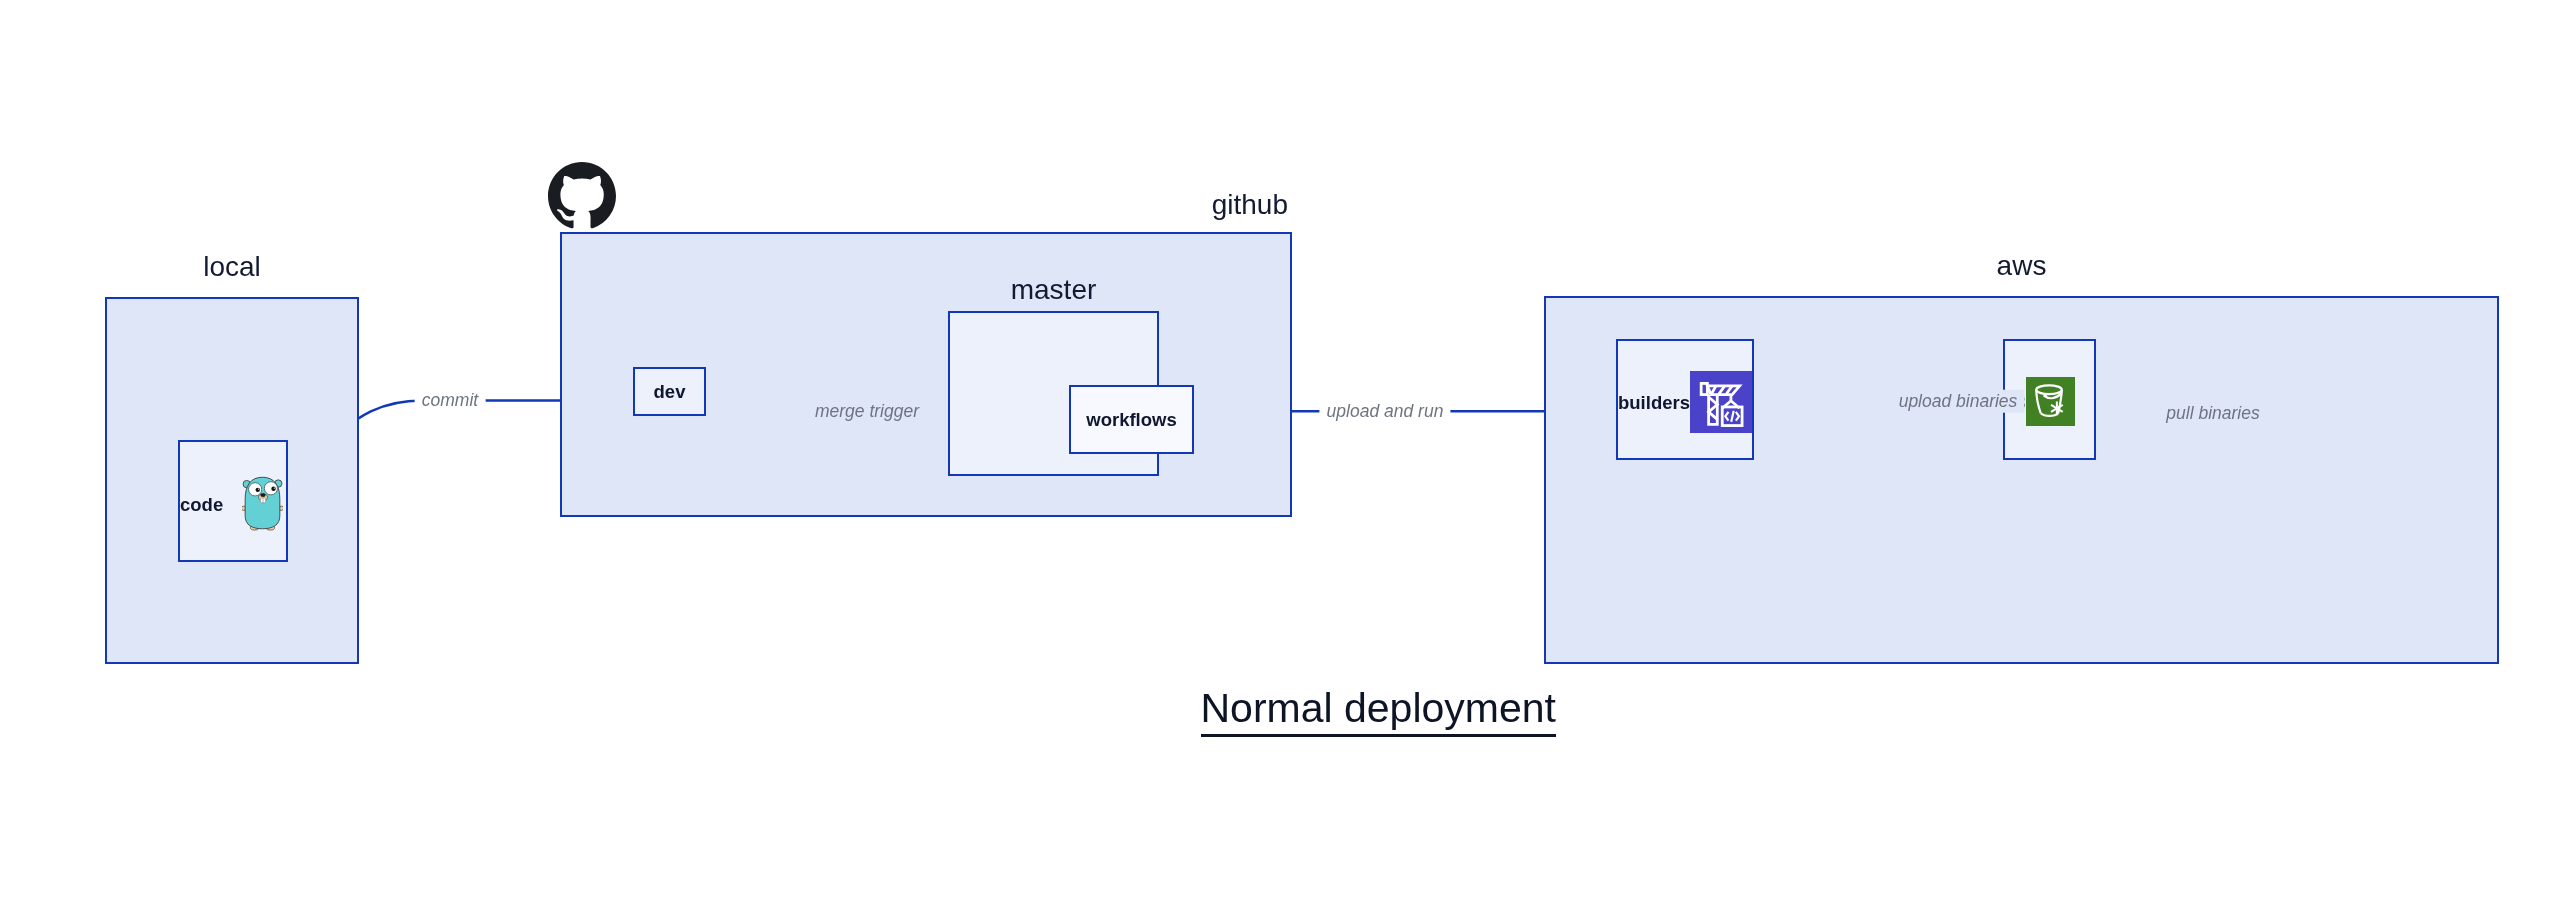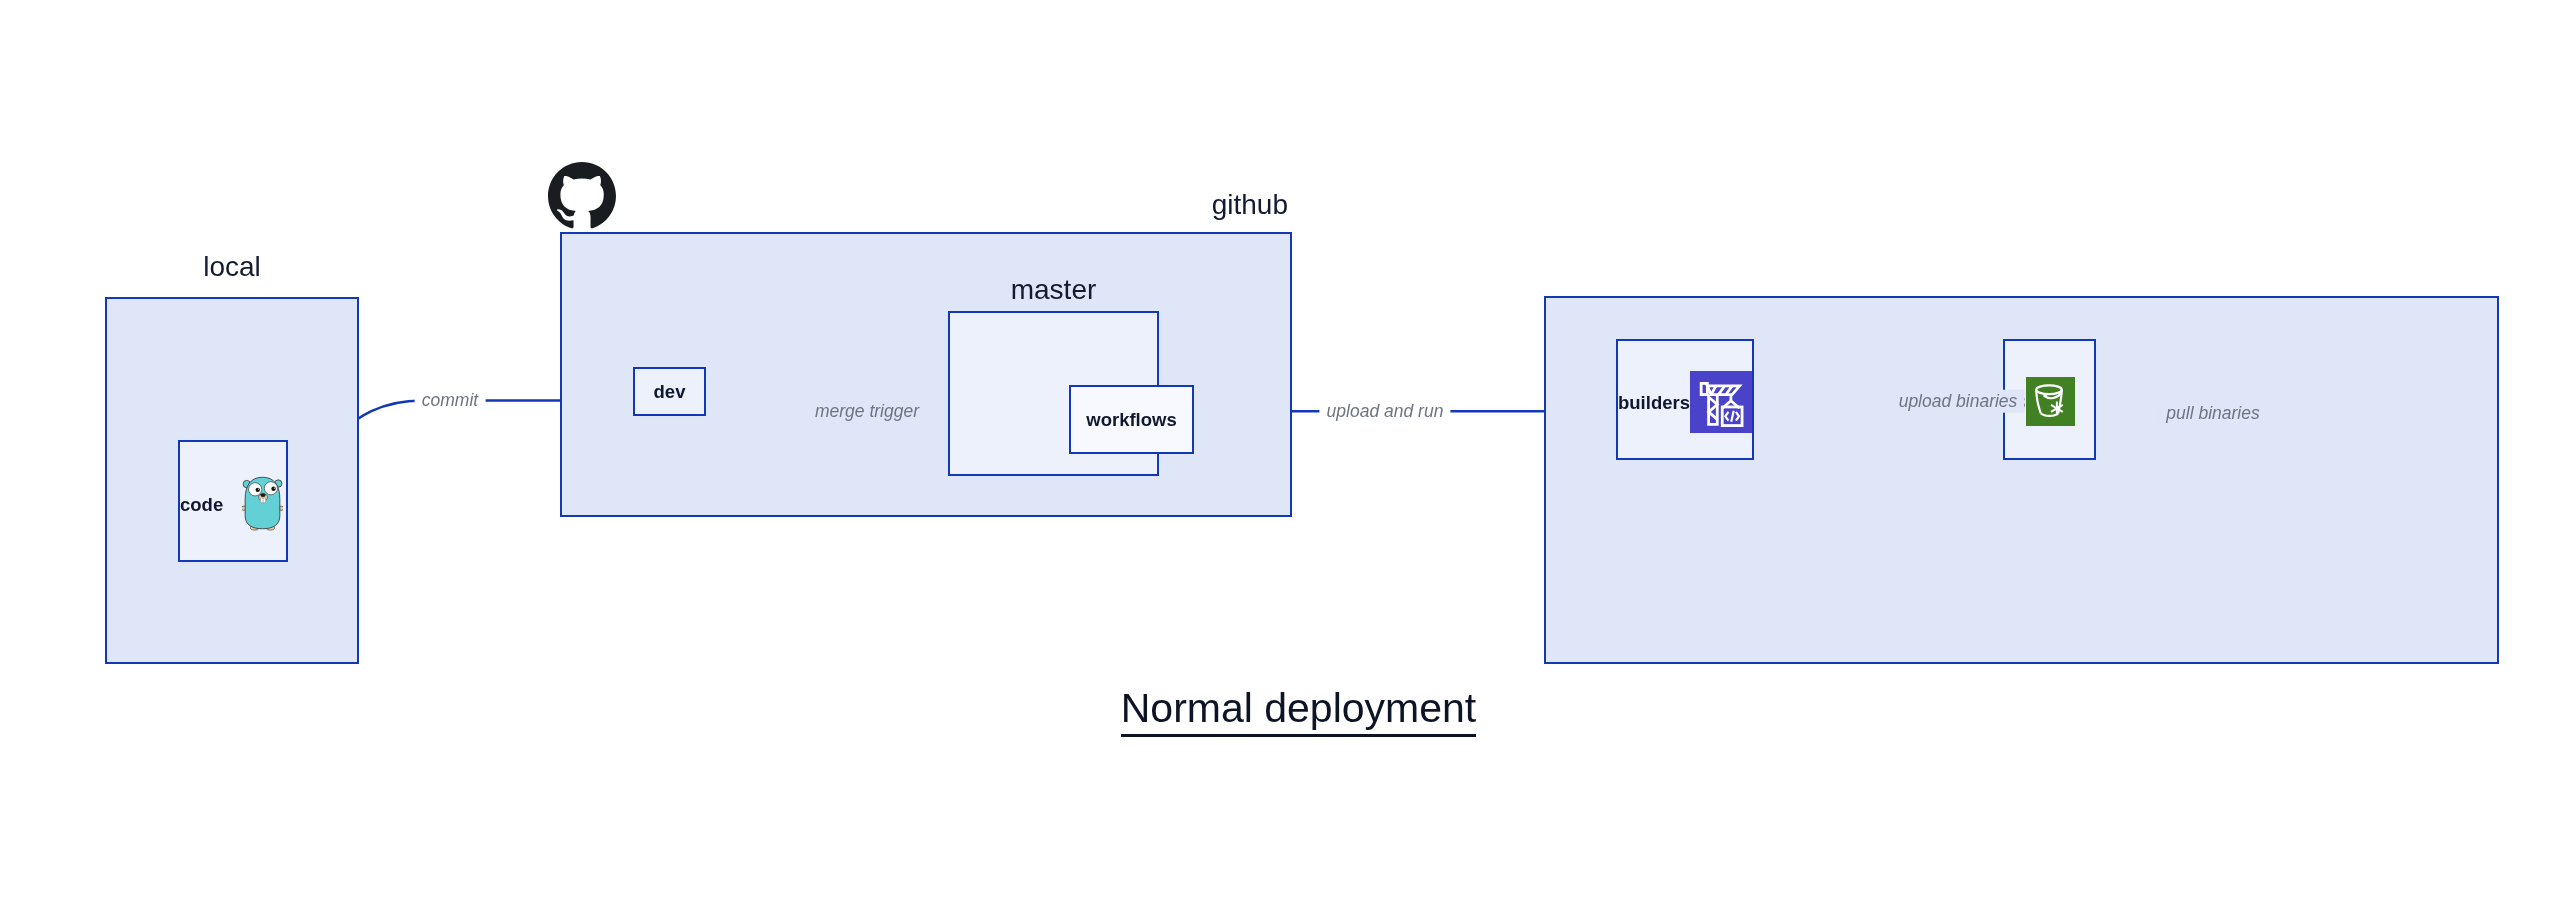--- a/index.html
+++ b/index.html
@@ -67,21 +67,21 @@
     padding:1px 7.2px;
     white-space:nowrap;
   }
   .on-white{background:#ffffff;}
   .on-fill{background:#dfe6f8;}
 
   
   .diagram-title{
     position:absolute;
     left:1041px;top:685px;width:515px;
-    text-align:center;
+    text-align:right;
   }
   .diagram-title span{
     display:inline-block;
     color:#0d1426;
     font-size:41px;
     line-height:47px;
     border-bottom:3.6px solid #0d1426;
     padding-bottom:2.1px;
   }
 
@@ -148,20 +148,21 @@
     <div class="node-label">dev</div>
   </div>
 
   <div class="group-label" style="left:948px;top:274px;width:211px;">master</div>
   <div class="group-box" style="left:948px;top:311px;width:211px;height:165px;background:#ecf1fb;"></div>
 
   <div class="node-box centered workflows-fill" style="left:1023px;top:385px;width:125px;height:69px;">
     <div class="node-label">workflows</div>
   </div>
 
+  <div class="group-label" style="left:1544px;top:250px;width:955px;">aws</div>
   <div class="group-box" style="left:1544px;top:296px;width:955px;height:368px;"></div>
 
   <div class="node-box" style="left:1616px;top:339px;width:138px;height:121px;">
     <div class="node-label top">builders</div>
     <div class="icon-tile" style="width: 62px; height: 62px; background: rgb(74, 67, 201);">
       <svg width="62" height="62" viewBox="0 0 100 100" fill="none" stroke="#ffffff" stroke-width="4.5">
         <rect x="18" y="20" width="10" height="18"></rect>
         <path d="M28 24 L80 24 L68 38 L34 38 Z"></path>
         <path d="M42 24 L34 38 M56 24 L46 38 M68 24 L58 38"></path>
         <path d="M30 38 L30 86 L44 86 L44 38"></path>

